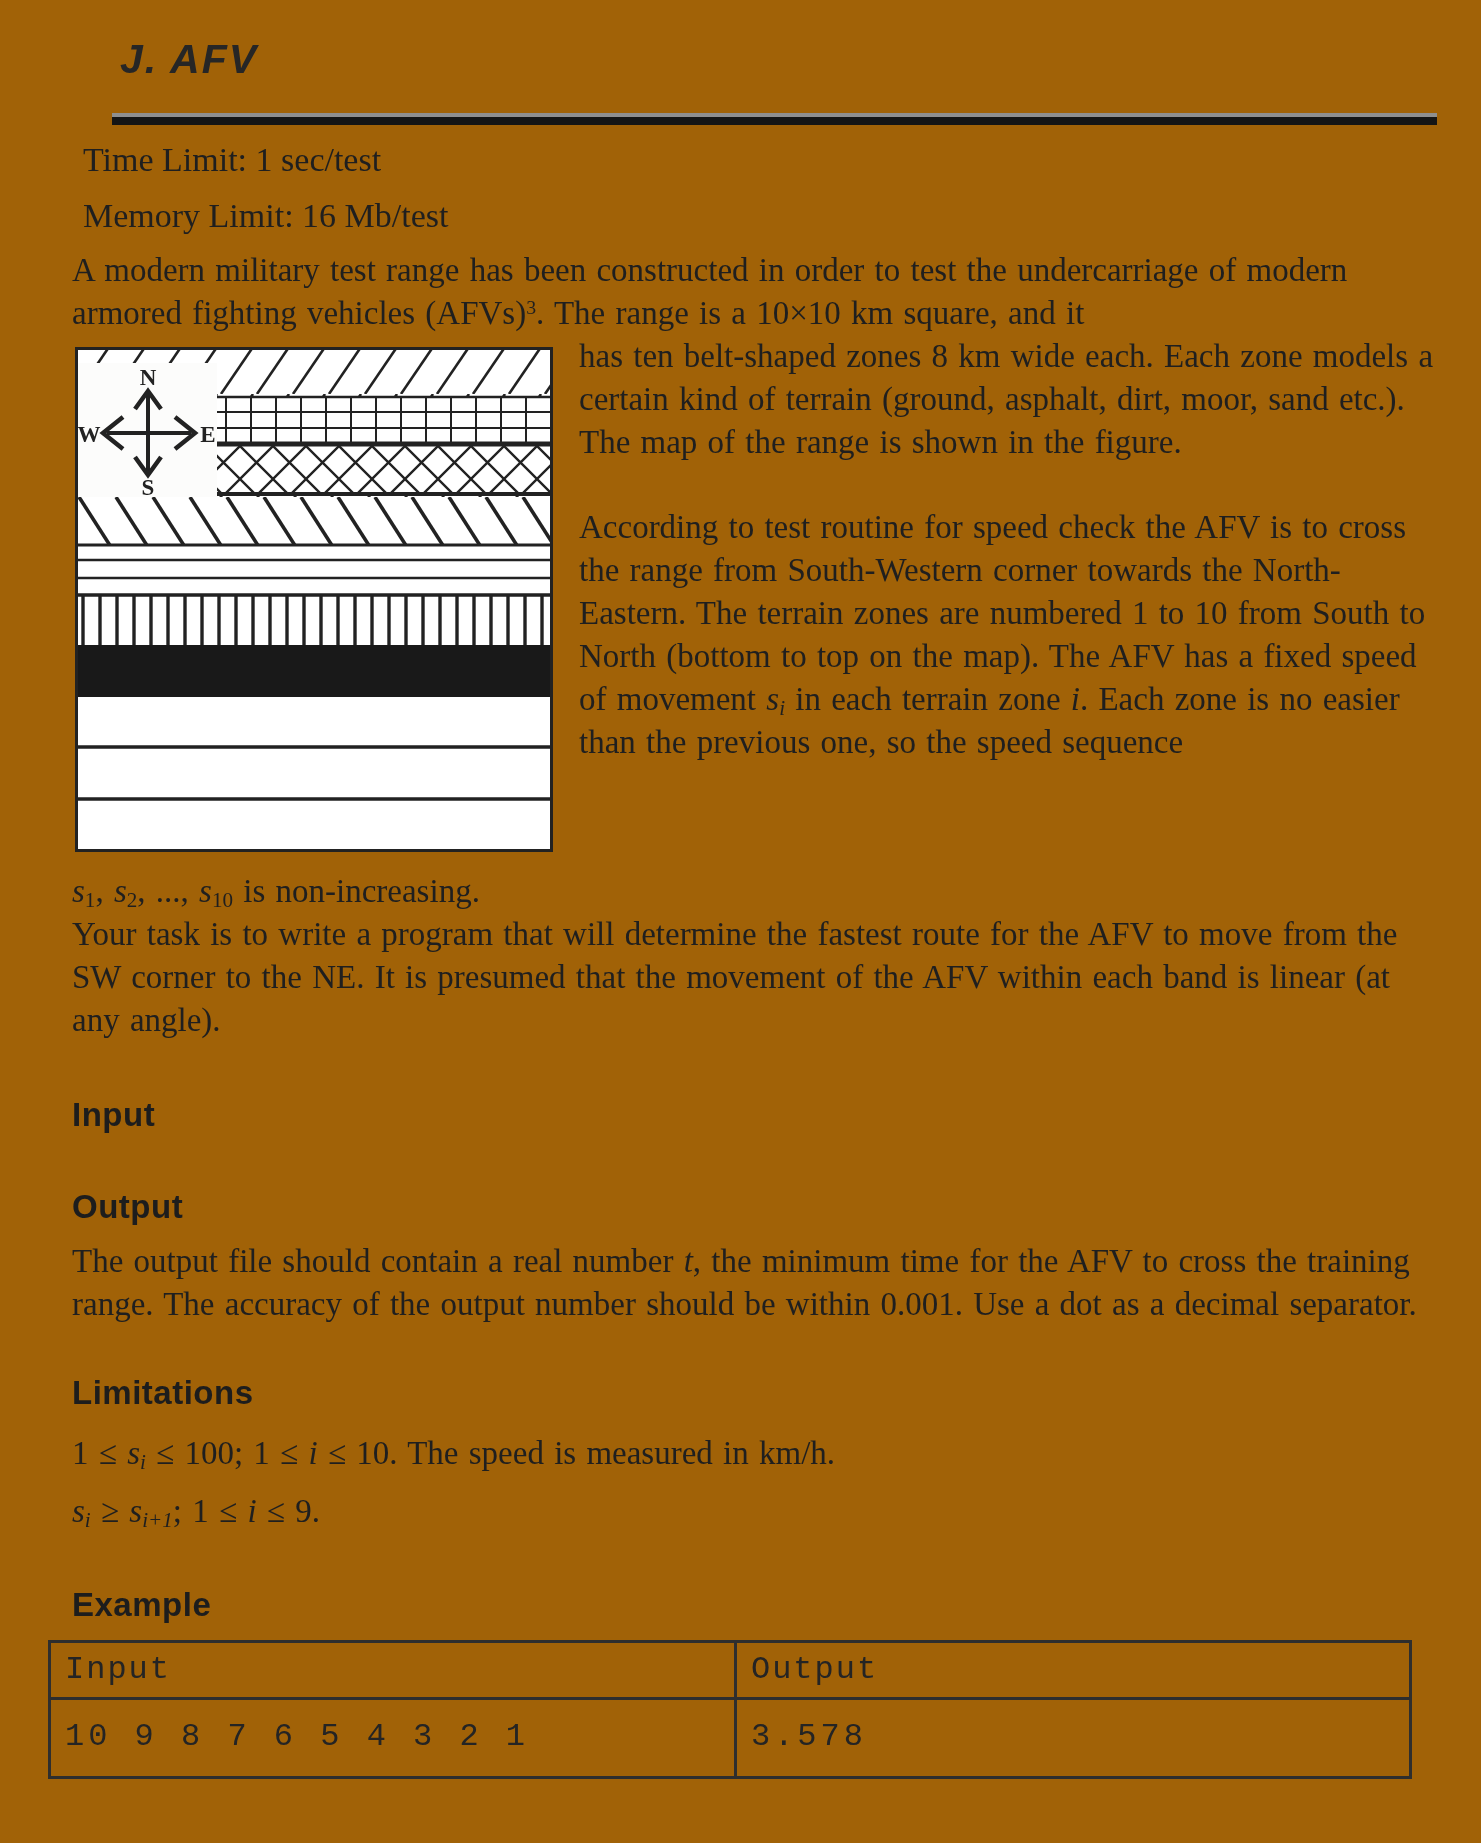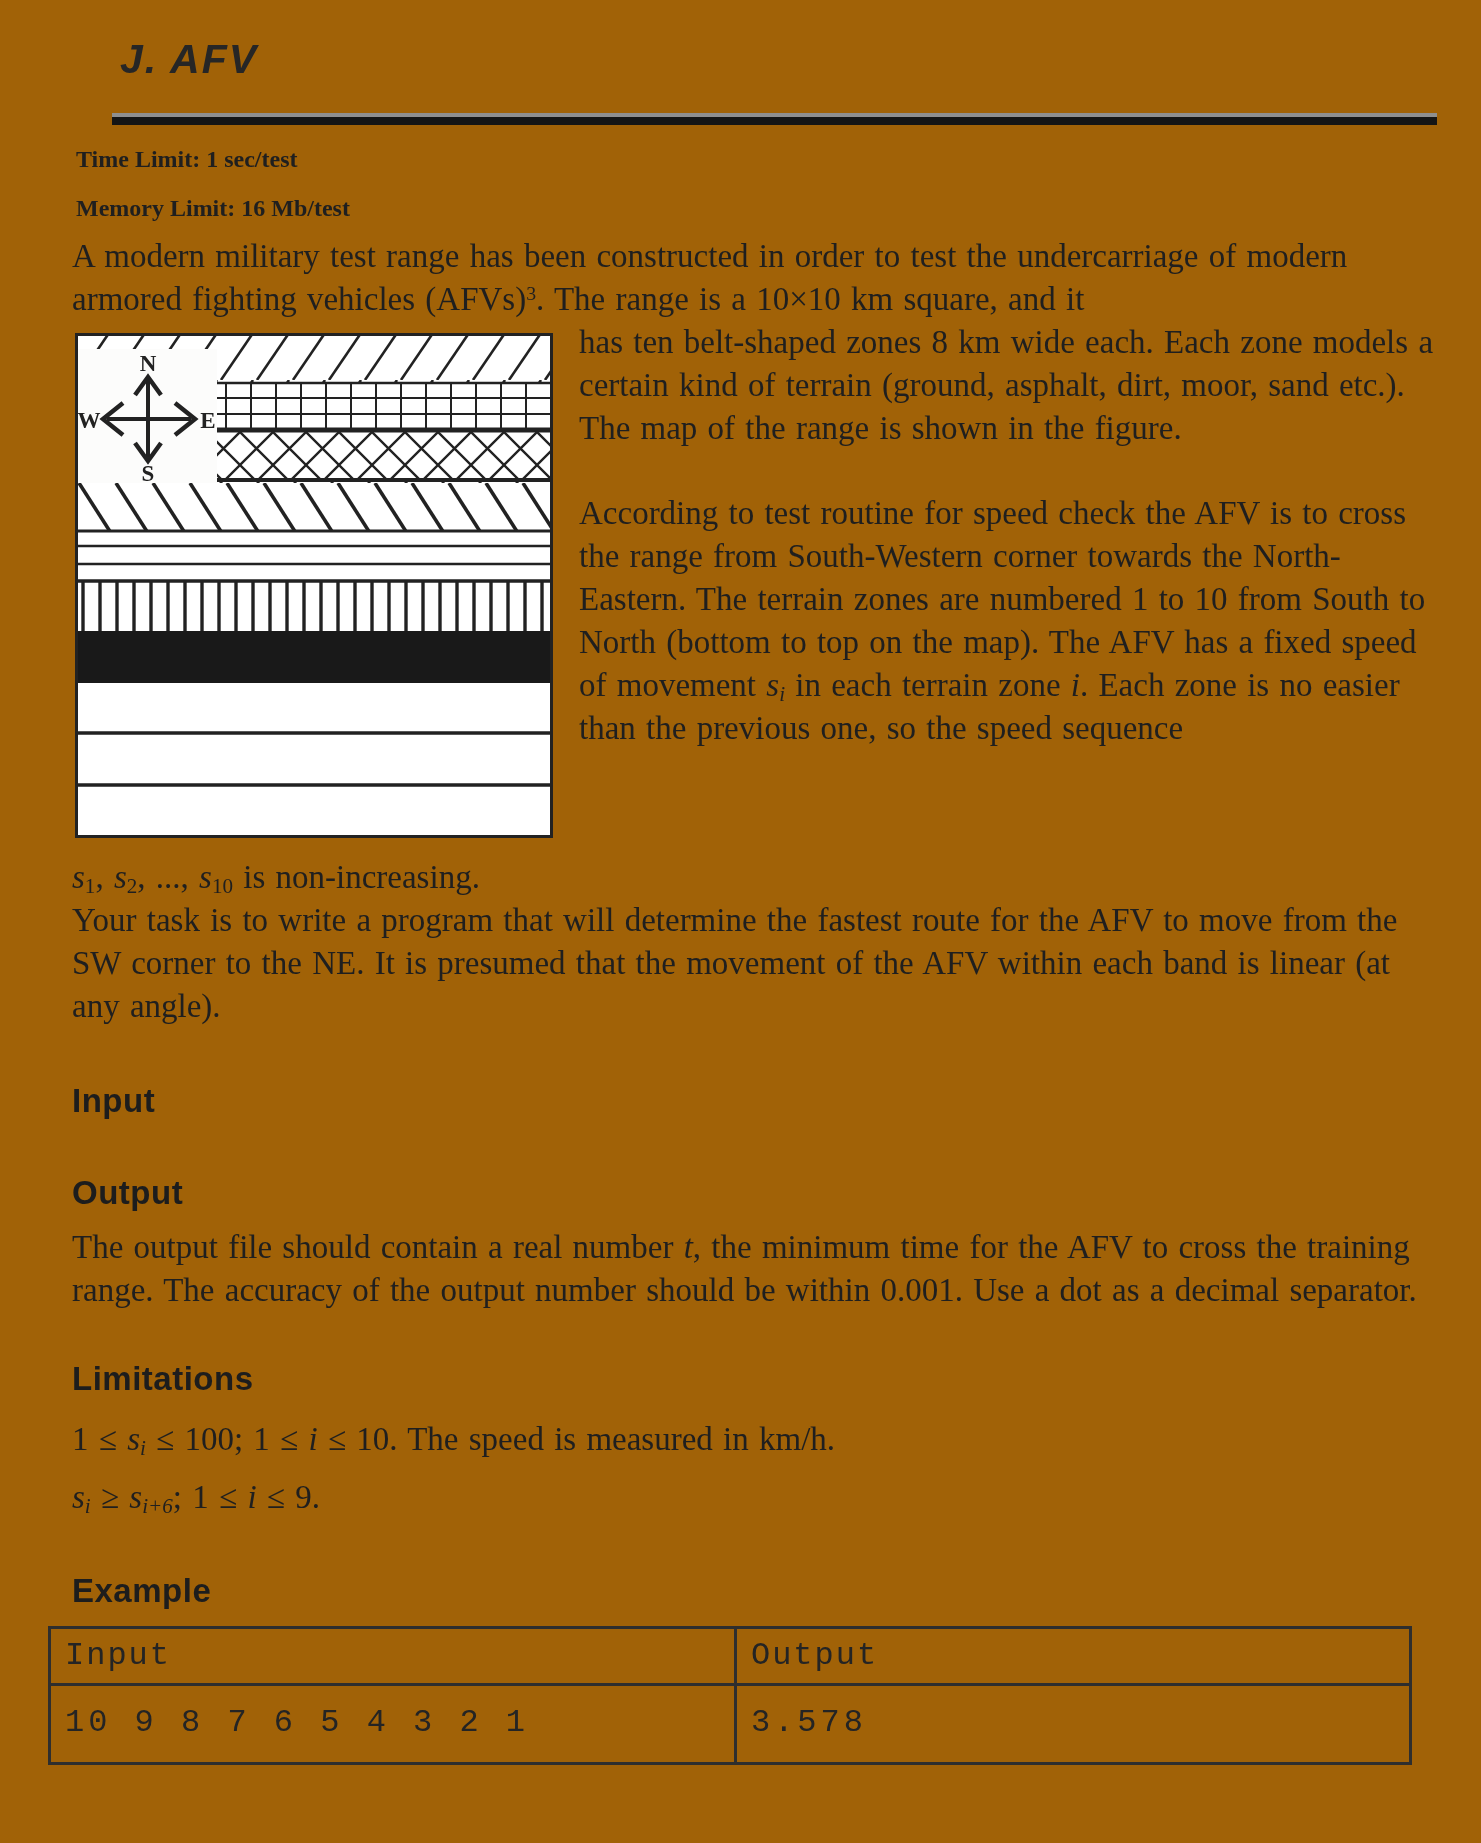--- a/index.html
+++ b/index.html
@@ -24,23 +24,23 @@
     color:#262626;
   }
   .title-rule{
     margin:30px 0 0 40px;
     height:8px;
     background:#151515;
     border-top:4px solid #8f8f8f;
   }
 
   .limit{
-    margin:4px;
-    font-weight:bold;
-    font-size:24px;
+    margin:11px;
+    font-weight:normal;
+    font-size:34px;
     line-height:45px;
   }
   .limits{margin-top:12px;}
 
   .body{
     margin:0;
     font-size:33px;
     line-height:43px;
     word-spacing:2px;
   }
@@ -184,21 +184,21 @@
 
     <p class="body">Your task is to write a program that will determine the fastest route for the AFV to move from the SW corner to the NE. It is presumed that the movement of the AFV within each band is linear (at any angle).</p>
 
     <h2 class="sec">Input</h2>
 
     <h2 class="sec">Output</h2>
     <p class="body">The output file should contain a real number <i>t</i>, the minimum time for the AFV to cross the training range. The accuracy of the output number should be within 0.001. Use a dot as a decimal separator.</p>
 
     <h2 class="sec tight">Limitations</h2>
     <p class="body math-line">1 ≤ <i>s<sub>i</sub></i> ≤ 100; 1 ≤ <i>i</i> ≤ 10. The speed is measured in km/h.</p>
-    <p class="body math-line"><i>s<sub>i</sub></i> ≥ <i>s<sub>i+6</sub></i>; 1 ≤ <i>i</i> ≤ 9.</p>
+    <p class="body math-line"><i>s<sub>i</sub></i> ≥ <i>s<sub>i+1</sub></i>; 1 ≤ <i>i</i> ≤ 9.</p>
 
     <h2 class="sec tight">Example</h2>
 
     <table class="example">
       <colgroup>
           <col class="col-input">
           <col>
         </colgroup>
       <tbody>
           <tr>

